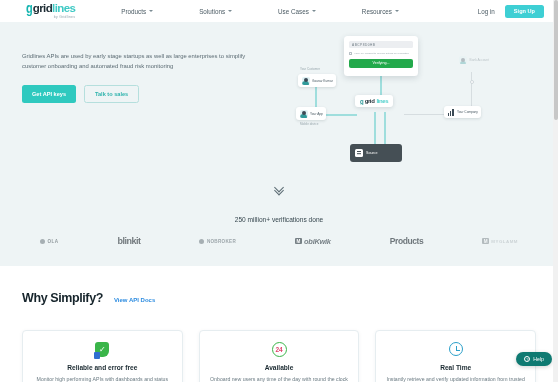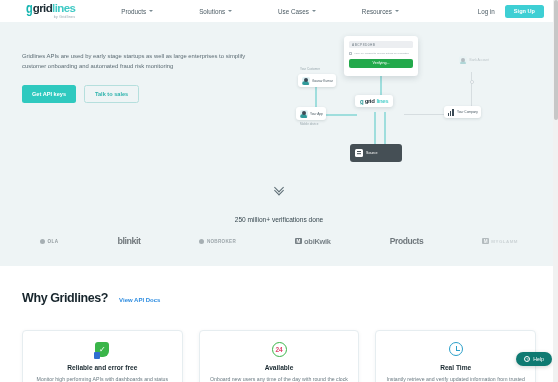--- a/index.html
+++ b/index.html
@@ -120,21 +120,21 @@
   
   .logos {
     position: absolute; top: 231px; left: 0; right: 0; height: 20px;
     display: flex; align-items: center; justify-content: space-between; padding: 0 40px;
   }
   .brand { display: flex; align-items: center; gap: 2.5px; opacity: .62; }
   .brand-txt { font-size: 6px; font-weight: 700; color: #3c4a52; white-space: nowrap; }
   .brand.ola .brand-txt { font-size: 4.6px; letter-spacing: .4px; color: #555f66; }
   .brand.blinkit .brand-txt { font-size: 9px; letter-spacing: -.5px; color: #232b31; }
   .brand.nobroker .brand-txt { font-size: 4.6px; letter-spacing: .3px; color: #6a757c; }
-  .brand.mobikwik .brand-txt { font-size: 7.5px; letter-spacing: -.3px; color: #2e3a42; }
+  .brand.mobikwik .brand-txt { font-size: 7.5px; letter-spacing: -.3px; color: #2e3a42; font-style: italic; }
   .brand.justdial .brand-txt { font-size: 8.5px; letter-spacing: -.4px; color: #202a31; }
   .brand.myglamm { opacity: .3; }
   .brand.myglamm .brand-txt { font-size: 4.4px; letter-spacing: .5px; color: #7d878d; }
   .bdot { width: 5px; height: 5px; border-radius: 50%; background: #7b858b; flex: 0 0 auto; }
   .bsq { width: 6.5px; height: 6.5px; border-radius: 1px; background: #2e3a42; color: #fff; font-size: 4.6px; font-weight: 700; display: flex; align-items: center; justify-content: center; flex: 0 0 auto; }
 
   
   .why-wrap { position: absolute; top: 266px; left: 0; right: 0; bottom: 0; background: #ffffff; }
   .why-head { position: absolute; left: 22px; top: 25px; display: flex; align-items: baseline; gap: 11px; }
   .why-title { font-size: 12.5px; font-weight: 700; color: #17252c; letter-spacing: -0.4px; }
@@ -307,21 +307,21 @@
       <span class="brand-txt">Products</span>
     </div>
     <div class="brand myglamm">
       <span class="bsq">M</span>
       <span class="brand-txt">MYGLAMM</span>
     </div>
   </div>
 
   <div class="why-wrap">
     <div class="why-head">
-      <h2 class="why-title">Why Gridlines?</h2>
+      <h2 class="why-title">Why Simplify?</h2>
       <span class="why-link">View API Docs</span>
     </div>
 
     <div class="cards">
       <div class="card">
         <div class="card-icon">
           <div class="ic-shield"></div>
             <div class="ic-badge"></div>
         </div>
         <div class="card-title">Reliable and error free</div>

